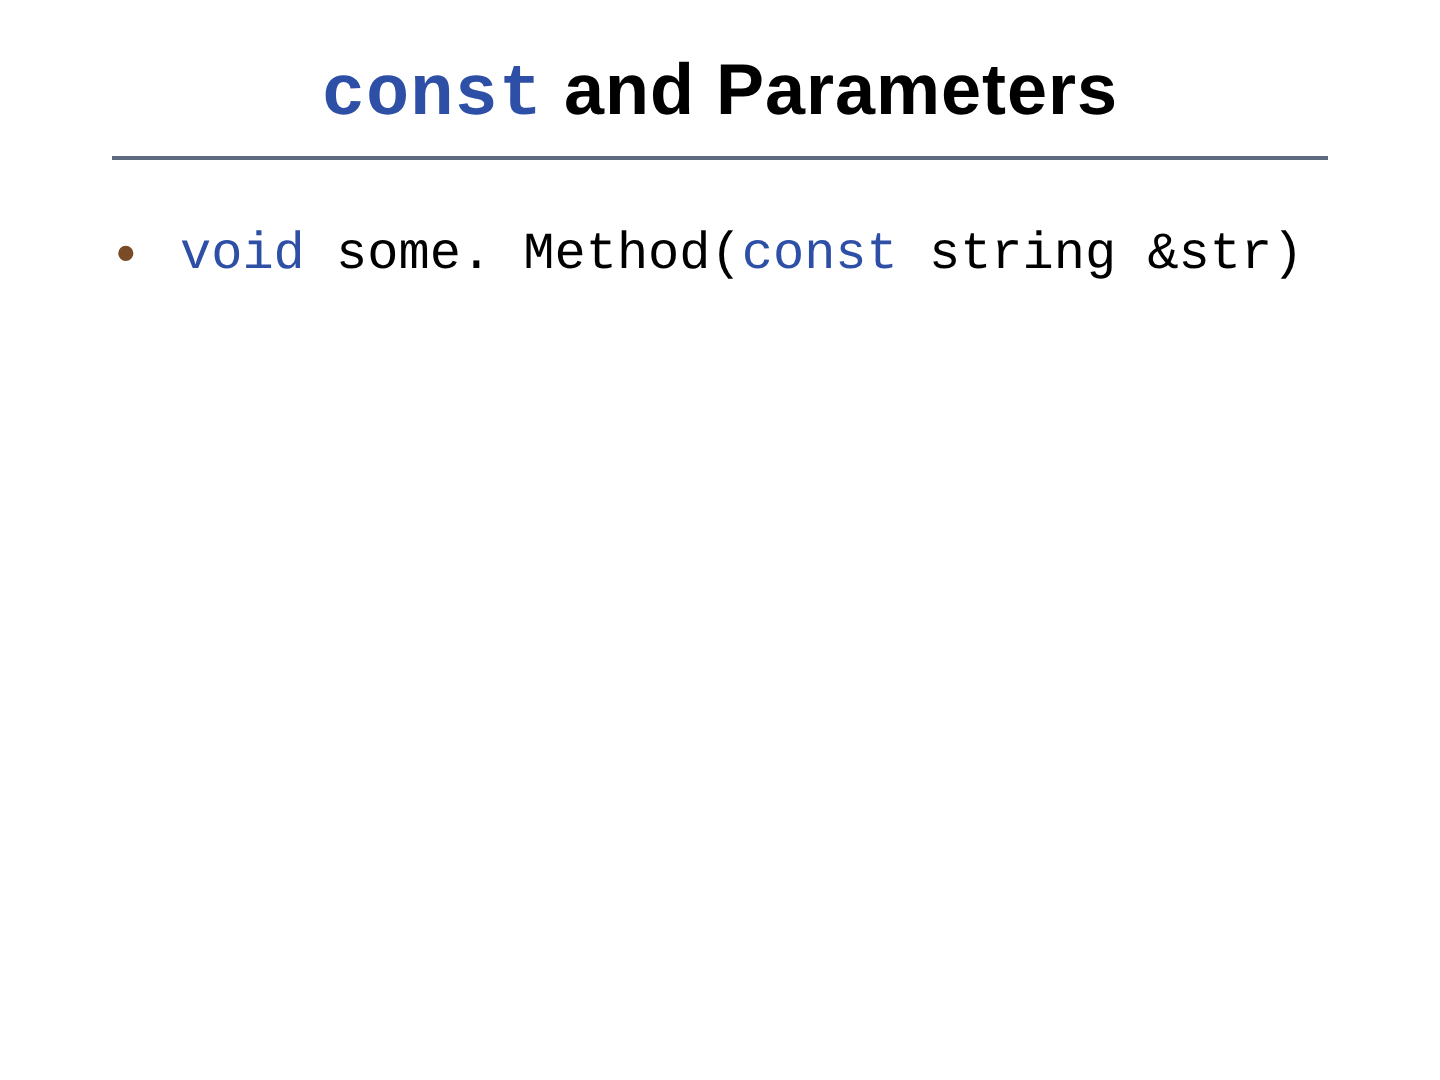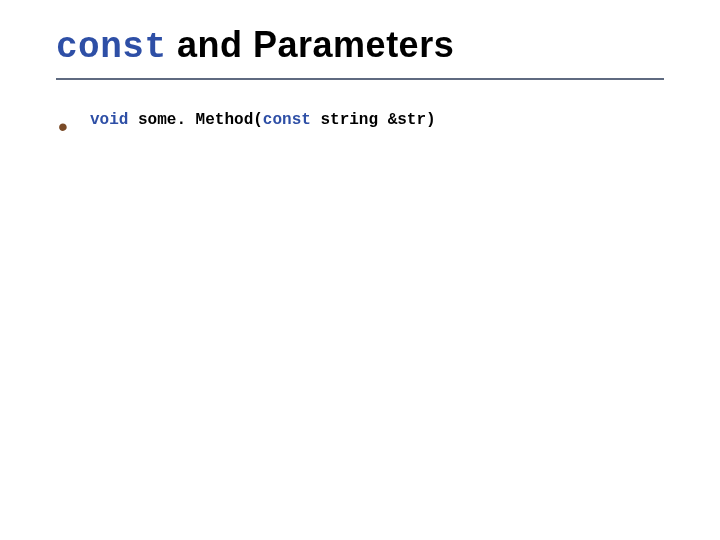--- a/index.html
+++ b/index.html
@@ -6,21 +6,21 @@
   html, body { width: 720px; height: 540px; }
   body {
     font-family: Verdana, Geneva, sans-serif;
     background: #ffffff;
     color: #000000;
     padding: 24px 56px 24px 56px;
   }
   .title {
     font-size: 36px;
     font-weight: bold;
-    text-align: left;
+    text-align: center;
     margin-bottom: 10px;
     letter-spacing: 0.5px;
   }
   .title .kw {
     font-family: "Courier New", Courier, monospace;
     color: #2e4fa6;
     font-weight: bold;
   }
   .rule {
     border: none;
@@ -42,25 +42,24 @@
     content: "•";
     position: absolute;
     left: 2px;
     top: 0;
     color: #7a4b27;
     font-size: 28px;
     line-height: 1.2;
   }
   .code-line {
     font-family: "Courier New", Courier, monospace;
-    font-size: 16px;
+    font-size: 26px;
     color: #000;
     margin: 28px 0 8px 6px;
     white-space: nowrap;
-    font-weight: bold;
   }
   .code-line .kw { color: #2e4fa6; }
   .continuation {
     font-size: 26px;
     line-height: 1.35;
     margin-top: 4px;
   }
   .sub-list {
     list-style: none;
     padding-left: 20px;

